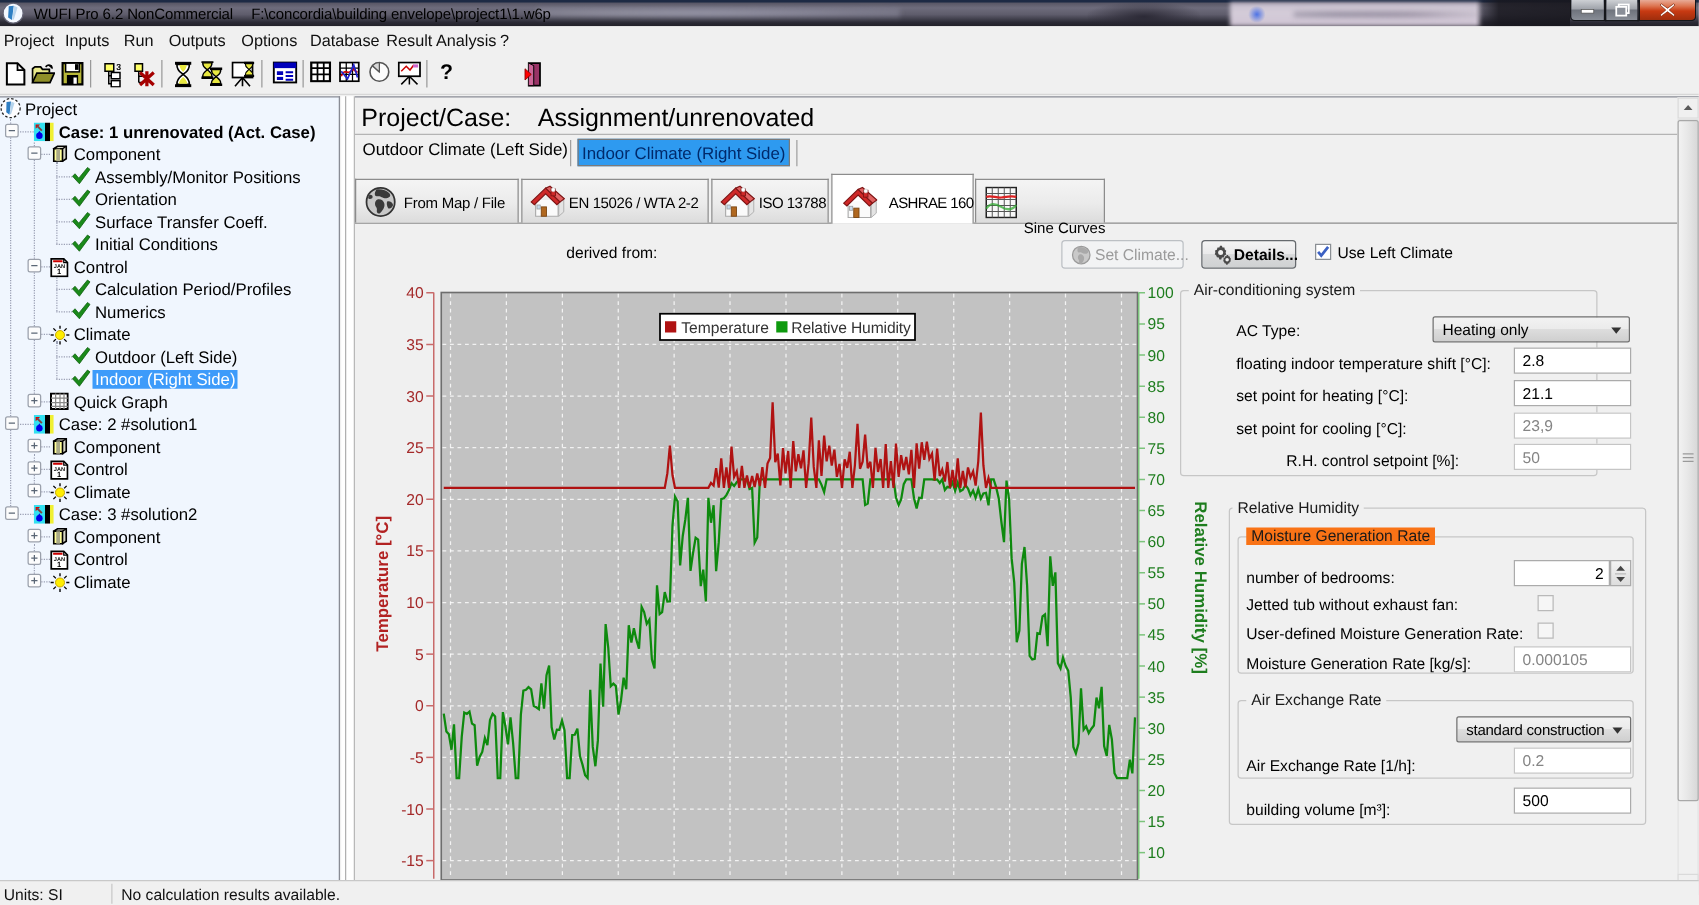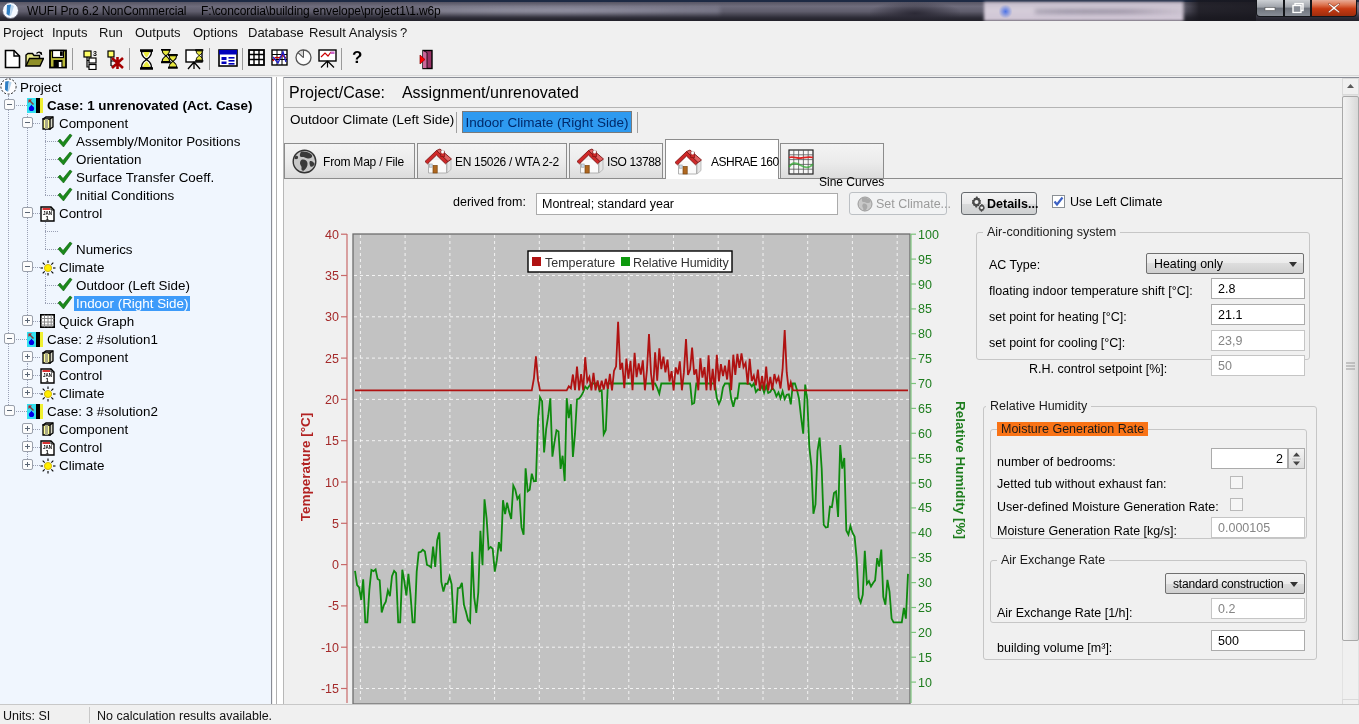--- a/index.html
+++ b/index.html
@@ -60,21 +60,21 @@
 
 .trow { position:absolute; height:18px; font-size:13.4px; color:#000; white-space:nowrap; }
 .trow .lbl { position:absolute; top:2px; }
 .texp { position:absolute; width:11px; height:11px; top:3px; background:#fcfcfc; border:1px solid #9aa0ab; border-radius:2px; }
 .texp:before { content:""; position:absolute; left:2px; top:4px; width:5px; height:1px; background:#5a6675; }
 .texp.plus:after { content:""; position:absolute; left:4px; top:2px; width:1px; height:5px; background:#5a6675; }
 .tick { position:absolute; top:2px; }
 .sel { background:#3d9bfa; color:#fff; padding:0 2px; }
 
 
-#pchead { position:absolute; left:5px; top:6px; font-size:16px; color:#000; }
+#pchead { position:absolute; left:5px; top:6px; font-size:20px; color:#000; }
 #hline { position:absolute; left:0px; top:29px; width:1075px; height:1px; background:#b4b4b4; }
 .climtab { position:absolute; top:34px; height:22px; font-size:13.5px; color:#000; }
 #ctab1 { left:6px; }
 #ctab2 { left:178px; top:33px; width:170px; height:22px; padding-top:3px; background:#2e9af0; border:1px solid #7a7a7a; color:#002a6b; text-align:center; }
 .cvsep { position:absolute; top:34px; width:1px; height:21px; background:#a0a0a0; }
 
 
 #tabstrip { position:absolute; left:0; top:65px; width:1075px; height:36px; }
 #tabstrip .line { position:absolute; left:0; top:35px; width:1075px; height:1px; background:#8c8c8c; }
 .btab { position:absolute; top:0px; height:35px; border:1px solid #8c8c8c; border-bottom:none;
@@ -372,20 +372,26 @@
 <div class="trow" style="left:0; top:126px; width:272px;">
         <div class="texp" style="left:22px"></div>
         <svg class="tick" style="left:40px" width="15" height="16" viewBox="0 0 15 16">
           <path d="M1 1 H11 L14 4 V15 H1 Z" fill="#fff" stroke="#000" stroke-width="1.4"></path>
           <path d="M11 1 L11 4 L14 4" fill="none" stroke="#000" stroke-width="1"></path>
           <rect x="2.5" y="2.2" width="7.5" height="1.6" fill="#cc0000"></rect>
           <text x="3" y="8.5" font-size="4.5" font-weight="bold" fill="#000">JAN</text>
           <text x="5.5" y="13.5" font-size="6" font-weight="bold" fill="#000">1</text>
         </svg>
         <span class="lbl" style="left:59px;">Control</span>
+      </div>
+<div class="trow" style="left:0; top:144px; width:272px;">
+        <svg class="tick" style="left:56px; top:1px" width="17" height="15" viewBox="0 0 17 15">
+          <path d="M2 8 L4 6 L7 9.5 L14 1 L16 2.5 L7.5 14 Z" fill="#1a8a1a" stroke="#0c5c0c" stroke-width="0.6"></path>
+        </svg>
+        <span class="lbl" style="left:76px;">Calculation Period/Profiles</span>
       </div>
 <div class="trow" style="left:0; top:162px; width:272px;">
         <svg class="tick" style="left:56px; top:1px" width="17" height="15" viewBox="0 0 17 15">
           <path d="M2 8 L4 6 L7 9.5 L14 1 L16 2.5 L7.5 14 Z" fill="#1a8a1a" stroke="#0c5c0c" stroke-width="0.6"></path>
         </svg>
         <span class="lbl" style="left:76px;">Numerics</span>
       </div>
 <div class="trow" style="left:0; top:180px; width:272px;">
         <div class="texp" style="left:22px"></div>
         <svg class="tick" style="left:40px" width="16" height="16" viewBox="0 0 16 16">
@@ -569,21 +575,20 @@
       <svg style="left:7px; top:5px;" width="26" height="26" viewBox="0 0 26 26">
         <rect x="1" y="1" width="24" height="24" fill="#f8f8f8" stroke="#222" stroke-width="1.2"></rect>
         <path d="M5.8 1 V25 M10.6 1 V25 M15.4 1 V25 M20.2 1 V25 M1 5.8 H25 M1 10.6 H25 M1 15.4 H25 M1 20.2 H25" stroke="#555" stroke-width="0.8"></path>
         <path d="M1 8.5 C5 7 9 9.5 13 9 C17 8.5 21 7.5 25 8.5" fill="none" stroke="#dd2222" stroke-width="1.8"></path>
         <path d="M1 18 C4 13 8 13.5 13 16.5 C18 19.5 22 19 25 15" fill="none" stroke="#33aa33" stroke-width="1.8" opacity="0.75"></path>
       </svg>
       <span class="tlabel" style="left:38px; top:11px;margin-top:20px;">Sine Curves</span>
     </div>
   </div>
     <div id="derivlbl">derived from:</div>
-    <div id="derivinput">Montreal; standard year</div>
     <div class="wbtn" id="btnsetcl">
         <svg style="position:absolute;left:7px;top:3px" width="16" height="16" viewBox="0 0 16 16">
           <circle cx="8" cy="8" r="7" fill="#c9c9c9" stroke="#9b9b9b" stroke-width="1"></circle>
           <path d="M5 1.7 C8 1.2 11.5 2.2 13.5 4.5 C14 6 13 7 11 7 C8.5 7 8.5 5.5 6.5 6 C5 6.3 4.8 4.5 5 3.2 Z" fill="#a9a9a9"></path>
           <path d="M6.5 7.5 C8.5 7.2 10 8.3 10.3 10 C10.6 12 9.3 13.7 8 15 C7 15.7 6 14.7 6.3 13.3 C6.6 12 5.3 11.7 5.3 10 C5.3 8.7 5.9 7.9 6.5 7.5 Z" fill="#a9a9a9"></path>
         </svg>
         <span style="position:absolute;left:26px;top:4px;font-size:12.5px;">Set Climate...</span>
       </div>
     <div class="wbtn" id="btndet">
         <svg style="position:absolute;left:6px;top:3px" width="18" height="17" viewBox="0 0 18 17">
@@ -696,21 +701,21 @@
     <text x="956" y="470" font-size="13.5" font-weight="bold" fill="#1e7d1e" text-anchor="middle" transform="rotate(90 956 470)">Relative Humidity [%]</text>
     <path d="M355.0 570.9L357.1 585.2L359.1 587.5L361.2 599.8L363.2 579.4L365.3 622.4L367.3 622.4L369.4 589.4L371.4 570.0L373.5 571.1L375.6 569.3L377.6 578.9L379.7 580.2L381.7 612.5L383.8 605.4L385.8 601.6L387.9 590.4L389.9 596.1L392.0 576.1L394.1 571.0L396.1 573.2L398.2 622.4L400.2 622.4L402.3 569.7L404.3 581.0L406.4 595.5L408.4 573.8L410.5 594.6L412.6 622.4L414.6 622.4L416.7 571.6L418.7 552.5L420.8 551.9L422.8 549.7L424.9 551.5L427.0 564.8L429.0 565.8L431.1 567.4L433.1 546.7L435.2 566.9L437.2 540.1L439.3 532.4L441.3 581.6L443.4 591.6L445.5 583.7L447.5 583.9L449.6 576.4L451.6 584.2L453.7 622.4L455.7 622.4L457.8 588.0L459.8 587.8L461.9 582.9L464.0 605.0L466.0 611.7L468.1 620.2L470.1 622.4L472.2 551.8L474.2 597.3L476.3 613.0L478.3 592.3L480.4 530.9L482.5 565.3L484.5 499.3L486.6 518.3L488.6 549.0L490.7 546.9L492.7 548.9L494.8 571.7L496.8 560.4L498.9 542.2L501.0 551.4L503.0 500.2L505.1 514.1L507.1 502.6L509.2 512.1L511.2 518.9L513.3 485.5L515.3 489.7L517.4 499.0L519.5 495.7L521.5 527.4L523.6 534.8L525.6 468.3L527.7 491.3L529.7 489.7L531.8 473.7L533.9 481.2L535.9 481.1L538.0 420.2L540.0 397.3L542.1 401.2L544.1 452.4L546.2 428.8L548.2 416.0L550.3 398.3L552.4 456.7L554.4 442.6L556.5 430.2L558.5 431.6L560.6 468.9L562.6 455.7L564.7 481.1L566.7 398.2L568.8 418.2L570.9 404.2L572.9 456.9L575.0 433.7L577.0 399.3L579.1 398.6L581.1 396.1L583.2 392.1L585.2 386.5L587.3 388.8L589.4 385.8L591.4 383.5L593.5 383.5L595.5 383.5L597.6 383.5L599.6 391.2L601.7 390.3L603.7 434.2L605.8 430.0L607.9 383.5L609.9 383.5L612.0 383.5L614.0 383.5L616.1 383.5L618.1 383.5L620.2 383.5L622.2 383.5L624.3 383.5L626.4 383.5L628.4 383.5L630.5 383.5L632.5 383.5L634.6 383.5L636.6 383.5L638.7 383.5L640.8 383.5L642.8 383.5L644.9 383.5L646.9 383.5L649.0 383.5L651.0 383.5L653.1 383.5L655.1 383.5L657.2 387.9L659.3 393.6L661.3 383.5L663.4 383.5L665.4 383.5L667.5 383.5L669.5 383.5L671.6 383.5L673.6 383.5L675.7 383.5L677.8 383.5L679.8 383.5L681.9 383.5L683.9 383.5L686.0 383.5L688.0 383.5L690.1 383.5L692.1 404.0L694.2 402.9L696.3 383.5L698.3 383.5L700.4 383.5L702.4 383.5L704.5 383.5L706.5 383.5L708.6 383.5L710.6 383.5L712.7 383.5L714.8 383.5L716.8 398.0L718.9 404.0L720.9 399.6L723.0 387.3L725.0 383.5L727.1 383.5L729.1 383.5L731.2 398.6L733.3 406.7L735.3 398.2L737.4 398.4L739.4 383.5L741.5 383.5L743.5 383.5L745.6 383.5L747.7 383.9L749.7 383.5L751.8 386.4L753.8 383.5L755.9 392.0L757.9 389.4L760.0 390.1L762.0 385.7L764.1 392.7L766.2 386.0L768.2 393.0L770.3 391.8L772.3 388.0L774.4 390.8L776.4 396.3L778.5 392.4L780.5 398.3L782.6 391.2L784.7 398.9L786.7 394.8L788.8 394.3L790.8 404.3L792.9 383.5L794.9 383.5L797.0 390.1L799.0 398.8L801.1 417.4L803.2 433.7L805.2 384.5L807.3 399.7L809.3 446.7L811.4 466.1L813.4 513.7L815.5 504.5L817.5 451.1L819.6 437.6L821.7 468.7L823.7 524.7L825.8 527.6L827.8 527.1L829.9 506.6L831.9 507.1L834.0 493.0L836.0 491.5L838.1 516.9L840.2 445.1L842.2 468.7L844.3 457.9L846.3 530.5L848.4 534.7L850.4 526.0L852.5 532.7L854.6 536.6L856.6 557.9L858.7 597.6L860.7 602.7L862.8 594.7L864.8 550.7L866.9 583.7L868.9 581.1L871.0 586.5L873.1 583.0L875.1 580.4L877.2 558.1L879.2 566.6L881.3 549.5L883.3 596.8L885.4 604.8L887.4 579.9L889.5 591.5L891.6 618.6L893.6 622.4L895.7 622.4L897.7 622.4L899.8 622.4L901.8 622.4L903.9 607.8L905.9 618.7L908.0 573.9" fill="none" stroke="#0e8a0e" stroke-width="1.8"></path>
     <path d="M355.0 390.3L357.1 390.3L359.1 390.3L361.2 390.3L363.2 390.3L365.3 390.3L367.3 390.3L369.4 390.3L371.4 390.3L373.5 390.3L375.6 390.3L377.6 390.3L379.7 390.3L381.7 390.3L383.8 390.3L385.8 390.3L387.9 390.3L389.9 390.3L392.0 390.3L394.1 390.3L396.1 390.3L398.2 390.3L400.2 390.3L402.3 390.3L404.3 390.3L406.4 390.3L408.4 390.3L410.5 390.3L412.6 390.3L414.6 390.3L416.7 390.3L418.7 390.3L420.8 390.3L422.8 390.3L424.9 390.3L427.0 390.3L429.0 390.3L431.1 390.3L433.1 390.3L435.2 390.3L437.2 390.3L439.3 390.3L441.3 390.3L443.4 390.3L445.5 390.3L447.5 390.3L449.6 390.3L451.6 390.3L453.7 390.3L455.7 390.3L457.8 390.3L459.8 390.3L461.9 390.3L464.0 390.3L466.0 390.3L468.1 390.3L470.1 390.3L472.2 390.3L474.2 390.3L476.3 390.3L478.3 390.3L480.4 390.3L482.5 390.3L484.5 390.3L486.6 390.3L488.6 390.3L490.7 390.3L492.7 390.3L494.8 390.3L496.8 390.3L498.9 390.3L501.0 390.3L503.0 390.3L505.1 390.3L507.1 390.3L509.2 390.3L511.2 390.3L513.3 390.3L515.3 390.3L517.4 390.3L519.5 390.3L521.5 390.3L523.6 390.3L525.6 390.3L527.7 390.3L529.7 390.3L531.8 390.3L533.9 378.5L535.9 356.4L538.0 380.2L540.0 390.3L542.1 390.3L544.1 390.3L546.2 390.3L548.2 390.3L550.3 390.3L552.4 390.3L554.4 390.3L556.5 390.3L558.5 390.3L560.6 390.3L562.6 390.3L564.7 390.3L566.7 390.3L568.8 386.3L570.9 388.4L572.9 374.5L575.0 390.1L577.0 366.7L579.1 390.3L581.1 374.0L583.2 390.3L585.2 357.2L587.3 381.5L589.4 377.0L591.4 390.3L593.5 372.8L595.5 390.3L597.6 380.4L599.6 390.3L601.7 380.7L603.7 389.6L605.8 378.8L607.9 388.8L609.9 373.8L612.0 390.3L614.0 370.9L616.1 366.3L618.1 321.8L620.2 369.7L622.2 362.8L624.3 388.3L626.4 358.5L628.4 378.7L630.5 360.8L632.5 390.3L634.6 352.9L636.6 377.1L638.7 363.4L640.8 374.7L642.8 360.3L644.9 390.3L646.9 370.7L649.0 334.1L651.0 373.5L653.1 390.3L655.1 352.3L657.2 380.8L659.3 348.4L661.3 369.1L663.4 356.6L665.4 372.4L667.5 359.7L669.5 381.5L671.6 371.1L673.6 390.3L675.7 367.4L677.8 374.3L679.8 361.4L681.9 390.3L683.9 372.4L686.0 339.1L688.0 375.0L690.1 369.3L692.1 347.6L694.2 374.6L696.3 369.4L698.3 390.3L700.4 358.3L702.4 377.6L704.5 367.2L706.5 390.3L708.6 355.2L710.6 390.3L712.7 368.9L714.8 390.3L716.8 354.9L718.9 381.5L720.9 364.1L723.0 376.1L725.0 365.6L727.1 379.5L729.1 359.8L731.2 390.3L733.3 354.7L735.3 374.9L737.4 353.8L739.4 367.8L741.5 353.3L743.5 367.1L745.6 363.0L747.7 384.4L749.7 358.9L751.8 380.8L753.8 375.7L755.9 385.3L757.9 369.6L760.0 390.3L762.0 376.0L764.1 390.3L766.2 366.6L768.2 390.3L770.3 376.8L772.3 389.9L774.4 374.0L776.4 381.9L778.5 377.1L780.5 388.5L782.6 369.2L784.7 330.0L786.7 372.2L788.8 390.3L790.8 382.4L792.9 390.3L794.9 390.3L797.0 390.3L799.0 390.3L801.1 390.3L803.2 390.3L805.2 390.3L807.3 390.3L809.3 390.3L811.4 390.3L813.4 390.3L815.5 390.3L817.5 390.3L819.6 390.3L821.7 390.3L823.7 390.3L825.8 390.3L827.8 390.3L829.9 390.3L831.9 390.3L834.0 390.3L836.0 390.3L838.1 390.3L840.2 390.3L842.2 390.3L844.3 390.3L846.3 390.3L848.4 390.3L850.4 390.3L852.5 390.3L854.6 390.3L856.6 390.3L858.7 390.3L860.7 390.3L862.8 390.3L864.8 390.3L866.9 390.3L868.9 390.3L871.0 390.3L873.1 390.3L875.1 390.3L877.2 390.3L879.2 390.3L881.3 390.3L883.3 390.3L885.4 390.3L887.4 390.3L889.5 390.3L891.6 390.3L893.6 390.3L895.7 390.3L897.7 390.3L899.8 390.3L901.8 390.3L903.9 390.3L905.9 390.3L908.0 390.3" fill="none" stroke="#b01212" stroke-width="1.8"></path>
     <rect x="528" y="251" width="204" height="21" fill="#ffffff" stroke="#000" stroke-width="1.4"></rect>
     <rect x="532" y="257" width="9" height="9" fill="#b01212"></rect>
     <text x="545" y="266.5" font-size="12.5" fill="#333">Temperature</text>
     <rect x="621" y="257" width="9" height="9" fill="#0e9a0e"></rect>
     <text x="633" y="266.5" font-size="12.5" letter-spacing="-0.1" fill="#333">Relative Humidity</text>
     </svg>
     <div id="rightpanel">
-      <div class="group" style="left:692px; top:154px; width:334px; height:128px;">
+      <div class="group" style="left:660px; top:154px; width:334px; height:149px;">
         <div class="gtitle">Air-conditioning system</div>
       </div>
       <div class="flabel" style="left:705px; top:180px;">AC Type:</div>
       <div class="combo" style="left:862px; top:175px; width:158px; height:21px;">
           <span class="ctext">Heating only</span>
           <span class="carr"></span>
         </div>
       <div class="flabel" style="left:705px; top:206px;">floating indoor temperature shift [°C]:</div>
       <div class="finput" style="left:927px; top:200px; width:94px; height:21px;">2.8</div>
       <div class="flabel" style="left:705px; top:232px;">set point for heating [°C]:</div>

